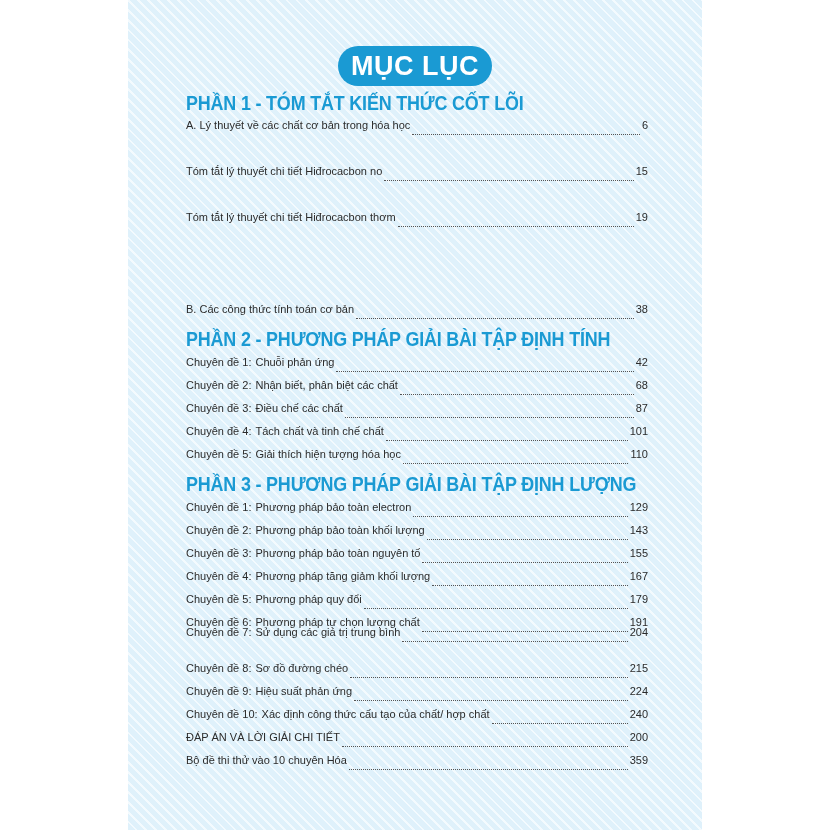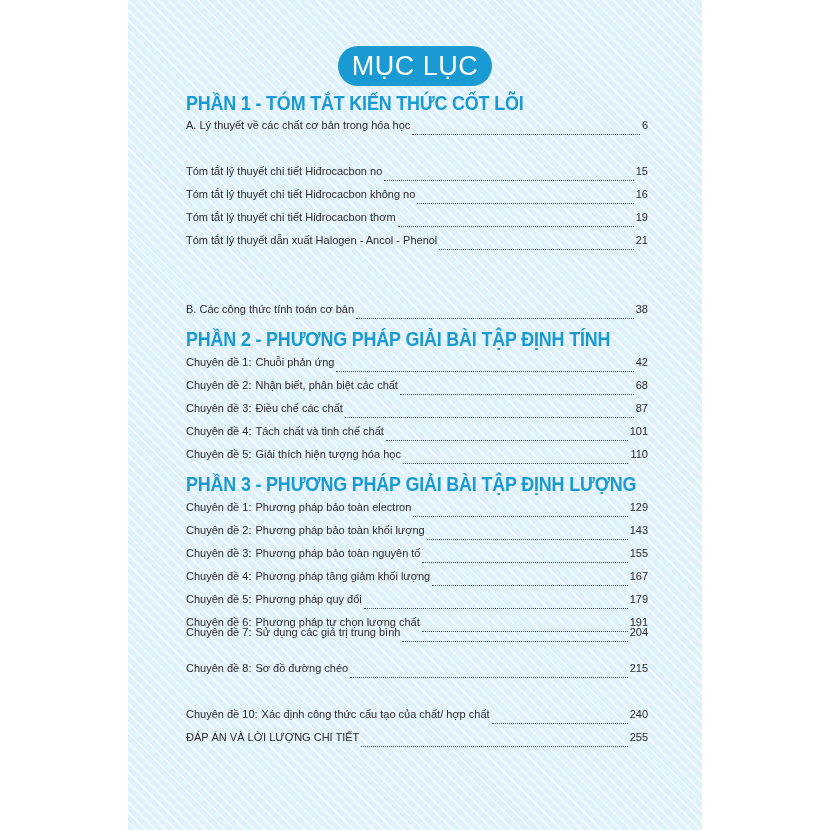--- a/index.html
+++ b/index.html
@@ -9,21 +9,21 @@
     }
     .page {
       position: absolute; left: 128px; top: 0; width: 574px; height: 830px;
       background-color: #dff1fb;
       background-image: repeating-linear-gradient(45deg,
         #dff1fb 0px, #dff1fb 5px, #f3fafe 5px, #f3fafe 7px);
     }
     .title-pill {
       position: absolute; left: 210px; top: 46px; width: 154px; height: 40px;
       background: #1a9ad3; border-radius: 20px;
-      color: #ffffff; font-weight: normal; font-size: 27px; letter-spacing: 0.5px;
+      color: #ffffff; font-weight: bold; font-size: 27px; letter-spacing: 0.5px;
       display: flex; align-items: center; justify-content: center;
     }
     .section-heading {
       position: absolute; left: 58px;
       color: #1a9ad3; font-weight: bold; font-size: 19.5px; letter-spacing: -0.2px;
       white-space: nowrap;
       transform: scaleX(0.92); transform-origin: left center;
     }
     .toc-row {
       position: absolute; left: 58px; width: 462px; height: 18px;
@@ -51,34 +51,24 @@
   <div class="toc-row" style="top:119px">
     <span class="label">A. Lý thuyết về các chất cơ bản trong hóa học</span>
     <span class="leader"></span>
     <span class="page-num">6</span>
   </div>
   <div class="toc-row" style="top:165px">
     <span class="label">Tóm tắt lý thuyết chi tiết Hiđrocacbon no</span>
     <span class="leader"></span>
     <span class="page-num">15</span>
   </div>
-  <div class="toc-row" style="top:188px">
-    <span class="label">Tóm tắt lý thuyết chi tiết Hiđrocacbon không no</span>
-    <span class="leader"></span>
-    <span class="page-num">16</span>
-  </div>
   <div class="toc-row" style="top:211px">
     <span class="label">Tóm tắt lý thuyết chi tiết Hiđrocacbon thơm</span>
     <span class="leader"></span>
     <span class="page-num">19</span>
-  </div>
-  <div class="toc-row" style="top:234px">
-    <span class="label">Tóm tắt lý thuyết dẫn xuất Halogen - Ancol - Phenol</span>
-    <span class="leader"></span>
-    <span class="page-num">21</span>
   </div>
   <div class="toc-row" style="top:303px">
     <span class="label">B. Các công thức tính toán cơ bản</span>
     <span class="leader"></span>
     <span class="page-num">38</span>
   </div>
 
   <div class="section-heading" style="top:328px">PHẦN 2 - PHƯƠNG PHÁP GIẢI BÀI TẬP ĐỊNH TÍNH</div>
 
   <div class="toc-row" style="top:356px">
@@ -155,25 +145,36 @@
     <span class="label">Sử dụng các giá trị trung bình</span>
     <span class="leader"></span>
     <span class="page-num">204</span>
   </div>
   <div class="toc-row" style="top:662px">
     <span class="prefix">Chuyên đề 8:</span>
     <span class="label">Sơ đồ đường chéo</span>
     <span class="leader"></span>
     <span class="page-num">215</span>
   </div>
+  <div class="toc-row" style="top:685px">
+    <span class="prefix">Chuyên đề 9:</span>
+    <span class="label">Hiệu suất phản ứng</span>
+    <span class="leader"></span>
+    <span class="page-num">224</span>
+  </div>
   <div class="toc-row" style="top:708px">
     <span class="prefix">Chuyên đề 10:</span>
     <span class="label">Xác định công thức cấu tạo của chất/ hợp chất</span>
     <span class="leader"></span>
     <span class="page-num">240</span>
   </div>
   <div class="toc-row" style="top:731px">
-    <span class="label">ĐÁP ÁN VÀ LỜI LƯỢNG CHI TIẾT</span>
+    <span class="label">ĐÁP ÁN VÀ LỜI GIẢI CHI TIẾT</span>
     <span class="leader"></span>
-    <span class="page-num">255</span>
+    <span class="page-num">200</span>
+  </div>
+  <div class="toc-row" style="top:754px">
+    <span class="label">Bộ đề thi thử vào 10 chuyên Hóa</span>
+    <span class="leader"></span>
+    <span class="page-num">359</span>
   </div>
 
 </div>
 
 </body></html>

